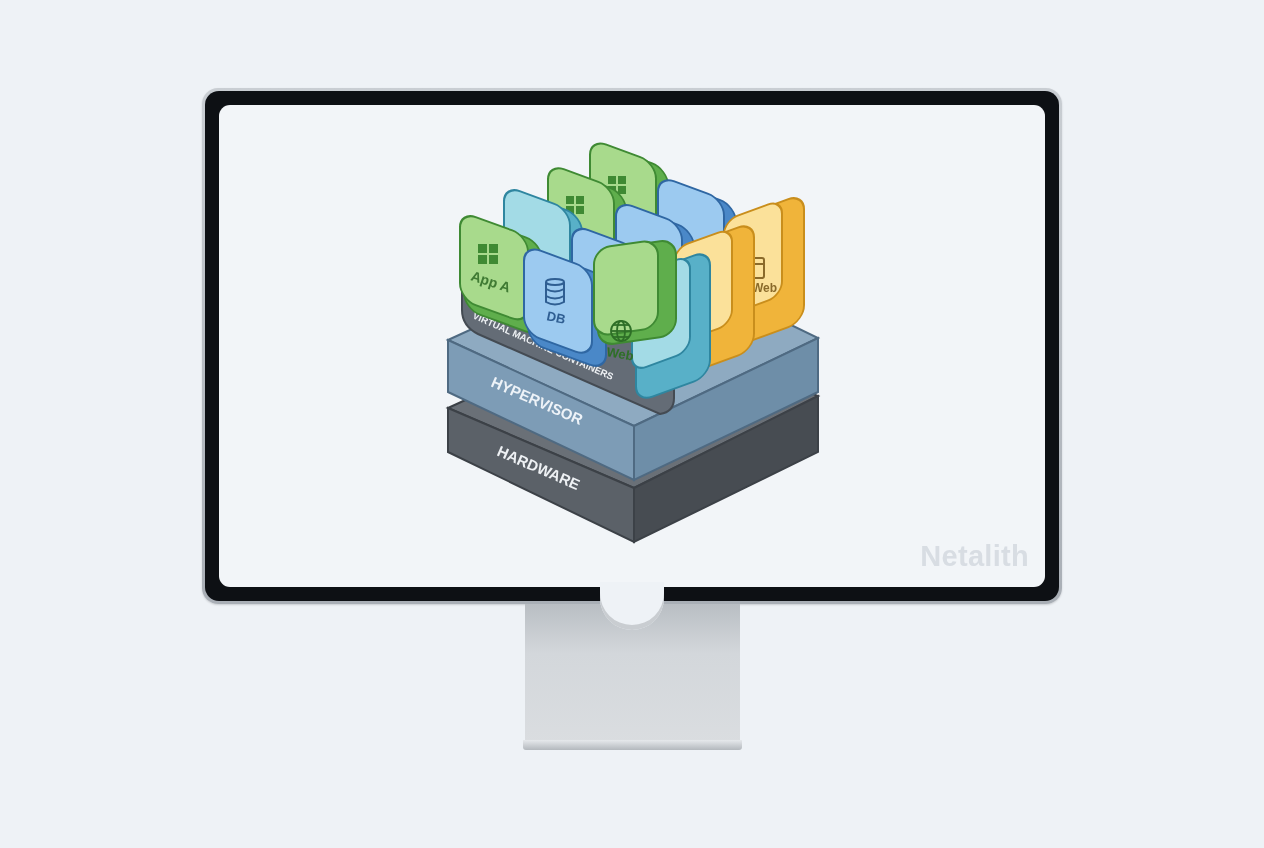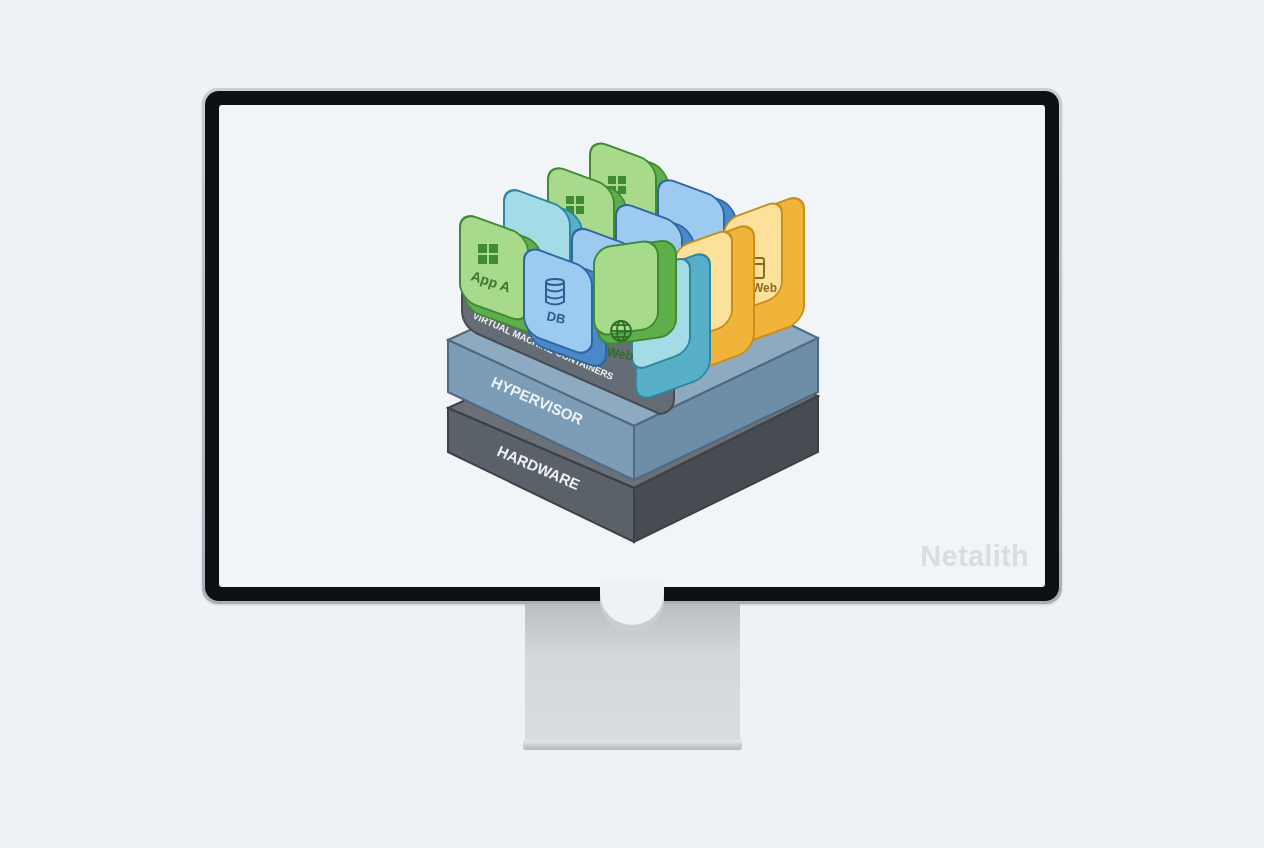--- a/index.html
+++ b/index.html
@@ -14,21 +14,21 @@
       border-radius: 16px;
       background: linear-gradient(180deg, #c9ced3, #a9afb6);
       box-shadow: 0 1px 2px rgba(0,0,0,0.15);
     }
     .bezel {
       position: absolute; left: 3px; top: 3px; right: 3px; bottom: 3px;
       border-radius: 14px; background: #0d1014;
     }
     .screen {
       position: absolute; left: 14px; top: 14px; right: 14px; bottom: 14px;
-      border-radius: 3px; background: #f2f5f8; overflow: hidden;
+      border-radius: 11px; background: #f2f5f8; overflow: hidden;
     }
     .watermark {
       position: absolute; right: 16px; bottom: 14px;
       font-size: 29px; font-weight: bold; color: #d8dde3; letter-spacing: 0.3px;
     }
     .stand {
       position: absolute; left: 525px; top: 604px; width: 215px; height: 140px;
       background: linear-gradient(180deg, #b9bec3 0%, #d3d7db 35%, #dadde0 100%);
     }
     .stand-notch {

